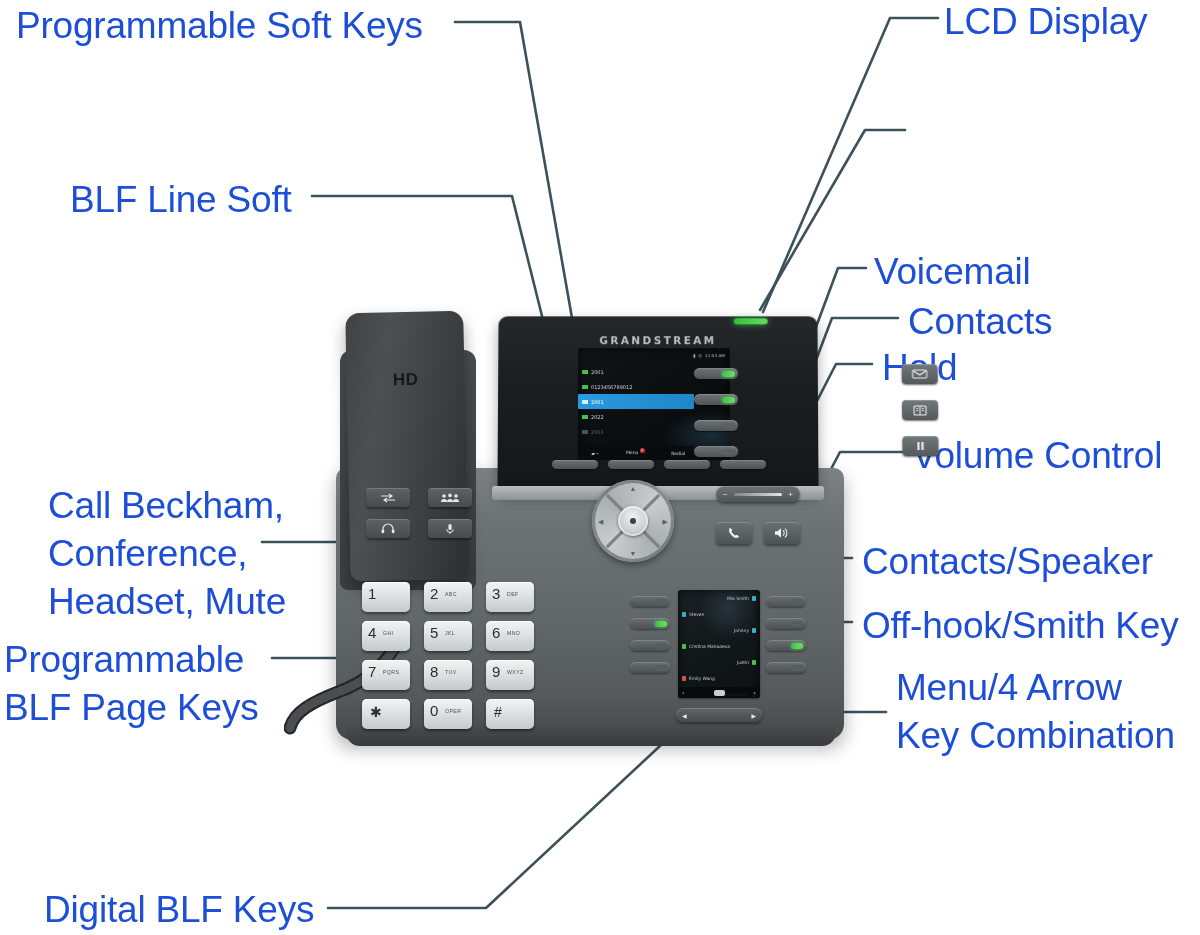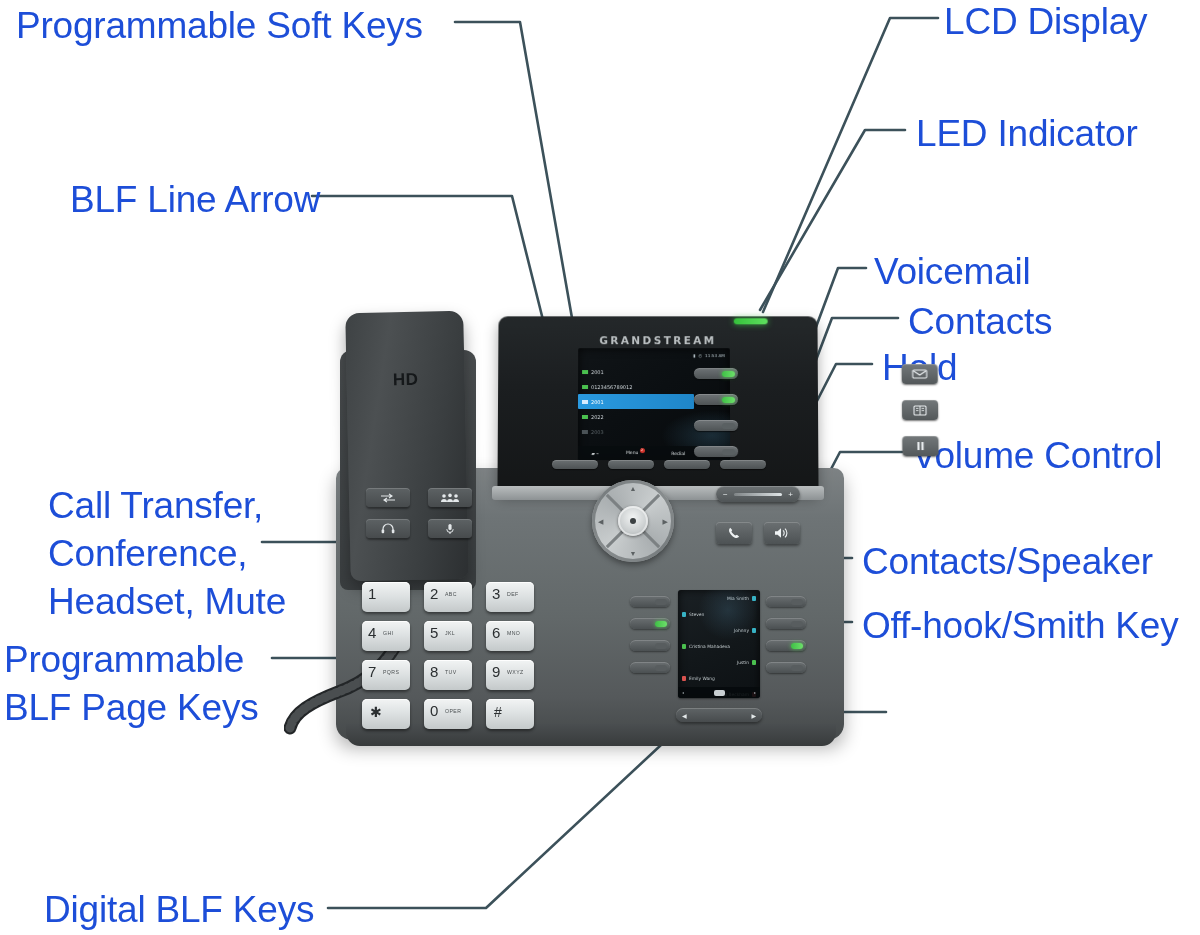--- a/index.html
+++ b/index.html
@@ -314,36 +314,37 @@
 
       <path d="M262,542 L512,542"></path>
 
       <path d="M272,658 L642,658"></path>
 
       <path d="M328,908 L486,908 L690,718"></path>
     </g>
   </svg>
 
   <div class="label l" style="left:16px;top:2px;">Programmable Soft Keys</div>
-  <div class="label l" style="left:70px;top:176px;">BLF Line Arrow</div>
-  <div class="label l" style="left:48px;top:482px;">Call Transfer,
+  <div class="label l" style="left:70px;top:176px;">BLF Line Soft</div>
+  <div class="label l" style="left:48px;top:482px;">Call Beckham,
 Conference,
 Headset, Mute</div>
   <div class="label l" style="left:4px;top:636px;">Programmable
 BLF Page Keys</div>
   <div class="label l" style="left:44px;top:886px;">Digital BLF Keys</div>
 
   <div class="label r" style="left:944px;top:-2px;">LCD Display</div>
-  <div class="label r" style="left:916px;top:110px;">LED Indicator</div>
   <div class="label r" style="left:874px;top:248px;">Voicemail</div>
   <div class="label r" style="left:908px;top:298px;">Contacts</div>
   <div class="label r" style="left:882px;top:344px;">Hold</div>
   <div class="label r" style="left:912px;top:432px;">Volume Control</div>
   <div class="label r" style="left:862px;top:538px;">Contacts/Speaker</div>
   <div class="label r" style="left:862px;top:602px;">Off-hook/Smith Key</div>
+  <div class="label r" style="left:896px;top:664px;">Menu/4 Arrow
+Key Combination</div>
 
   <div id="phone">
 
     <div class="base"></div>
     <div class="base-foot"></div>
 
     <div class="head">
       <div class="led"></div>
       <div class="brandwrap">
         <span class="brand">GRANDSTREAM</span>

